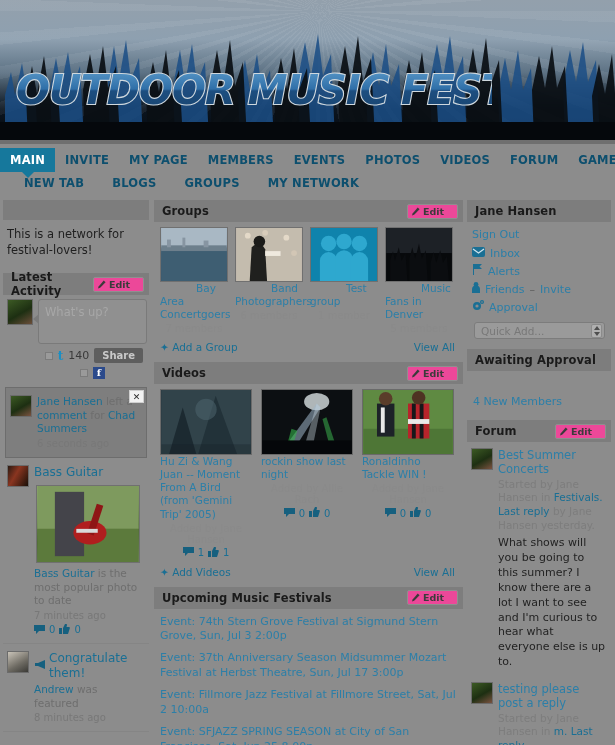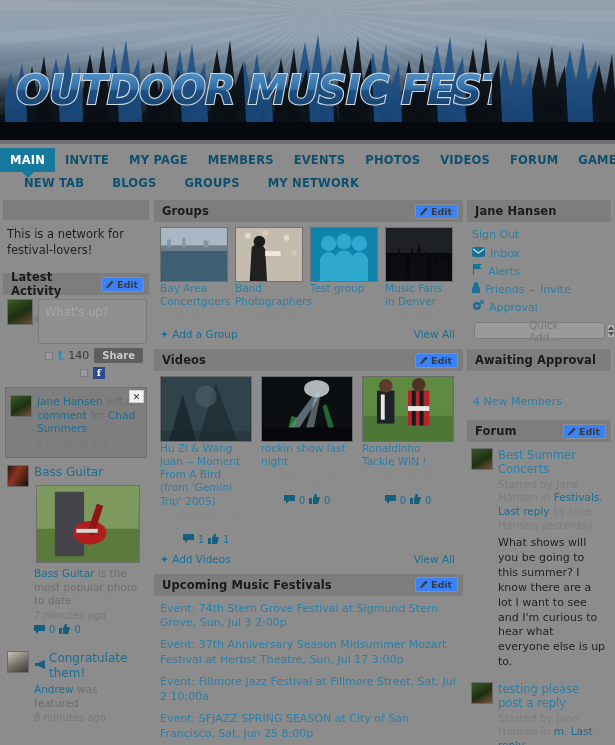--- a/index.html
+++ b/index.html
@@ -41,22 +41,22 @@
   #cols { display:flex; width:615px; align-items:flex-start; }
   #colL { width:152px; flex:0 0 152px; padding:0 3px 0 3px; }
   #colM { width:313px; flex:0 0 313px; padding:0 2px; }
   #colR { width:148px; flex:0 0 148px; padding:0 2px 0 2px; }
 
   .module { margin-bottom:6px; }
   .modhead { background:#7d7d7d; height:22px; display:flex; align-items:center;
              justify-content:space-between; padding:0 5px 0 8px; position:relative; }
   .modhead h3 { font-size:11.5px; font-weight:bold; color:#1a1a1a; letter-spacing:.1px; }
   .modhead.empty { height:20px; }
-  .editbtn { background:#3b82f6; border:1px solid #8f8f8f; border-radius:2px;
-             font-size:9.5px; font-weight:bold; color:#3b3b3b; padding:1px 5px 1px 3px;
+  .editbtn { background:#ec4899; border:1px solid #8f8f8f; border-radius:2px;
+             font-size:9.5px; font-weight:bold; color:#3b3b3b; padding:1px 13px 1px 3px;
              display:flex; align-items:center; gap:3px; }
   .pencil { display:inline-block; width:9px; height:9px; position:relative; }
   .pencil svg { width:9px; height:9px; display:block; }
 
   .blurb { font-size:11.5px; color:#1f1f1f; line-height:1.35; padding:7px 2px 9px 4px; }
 
   
   .statusrow { display:flex; gap:5px; padding:4px 2px 0 4px; }
   .av { background:#2e3c1f; display:block; flex:0 0 auto; border:1px solid #6b6b6b; }
   .av.a24 { width:26px; height:26px; }
@@ -92,21 +92,21 @@
   .photo-thumb { width:104px; height:78px; margin:5px 0 4px 2px; border:1px solid #707070;
                  display:block; }
   .likesrow { display:flex; align-items:center; gap:4px; padding-top:3px; font-size:10px;
               color:#1a6f94; }
   .ico-c svg,.ico-t svg{ display:block; }
 
   
   .grid4 { display:flex; gap:7px; padding:5px 4px 0 6px; }
   .gcell { width:68px; }
   .gthumb { width:100%; height:55px; display:block; border:1px solid #707070; }
-  .gtitle { color:#2c7fa8; font-size:10.5px; text-align:center; line-height:1.2; padding-top:4px; }
+  .gtitle { color:#2c7fa8; font-size:10.5px; text-align:center; line-height:1.2; padding-top:4px;margin-left:36px; }
   .gmeta { color:#8a8a8a; font-size:10px; text-align:center; padding-top:2px; }
   .modfoot { display:flex; justify-content:space-between; align-items:center;
              padding:7px 8px 3px 6px; font-size:10.5px; }
   .modfoot a { color:#1a6f94; }
   .plus { color:#1a6f94; font-weight:bold; }
 
   .vgrid { display:flex; gap:9px; padding:5px 4px 0 6px; }
   .vcell { width:92px; }
   .vthumb { width:92px; height:66px; display:block; border:1px solid #6a6a6a; }
   .vtitle { color:#2c7fa8; font-size:10.5px; text-align:center; line-height:1.25; padding-top:4px; }
@@ -119,21 +119,21 @@
 
   
   .rlist { padding:6px 4px 4px 5px; }
   .rlist a.signout{ display:block; color:#2c7fa8; font-size:11px; padding-bottom:4px; }
   .rrow { display:flex; align-items:center; gap:5px; padding:2px 0; font-size:11px; }
   .rrow a { color:#2c7fa8; }
   .rsep { color:#5d5d5d; }
   .quickadd { margin:6px 2px 0 2px; height:17px; background:#9a9a9a; border:1px solid #7c7c7c;
               border-radius:3px; display:flex; align-items:center; justify-content:space-between;
               padding:0 2px 0 6px; }
-  .quickadd span{ color:#787878; font-size:10.5px;margin-left:48px; }
+  .quickadd span{ color:#787878; font-size:10.5px; }
   .spin { width:11px; height:14px; background:#b0b0b0; border:1px solid #8b8b8b; border-radius:2px;
           display:flex; flex-direction:column; align-items:center; justify-content:center; gap:2px;}
   .spin i{ width:0;height:0; border-left:3px solid transparent;border-right:3px solid transparent; }
   .spin i.u{ border-bottom:4px solid #4e4e4e; }
   .spin i.d{ border-top:4px solid #4e4e4e; }
   .newmem { padding:24px 6px 6px 6px; font-size:11px; }
   .newmem a{ color:#2c7fa8; }
 
   .fpost { display:flex; gap:5px; padding:6px 4px 6px 4px; }
   .fbody { flex:1; min-width:0; }

